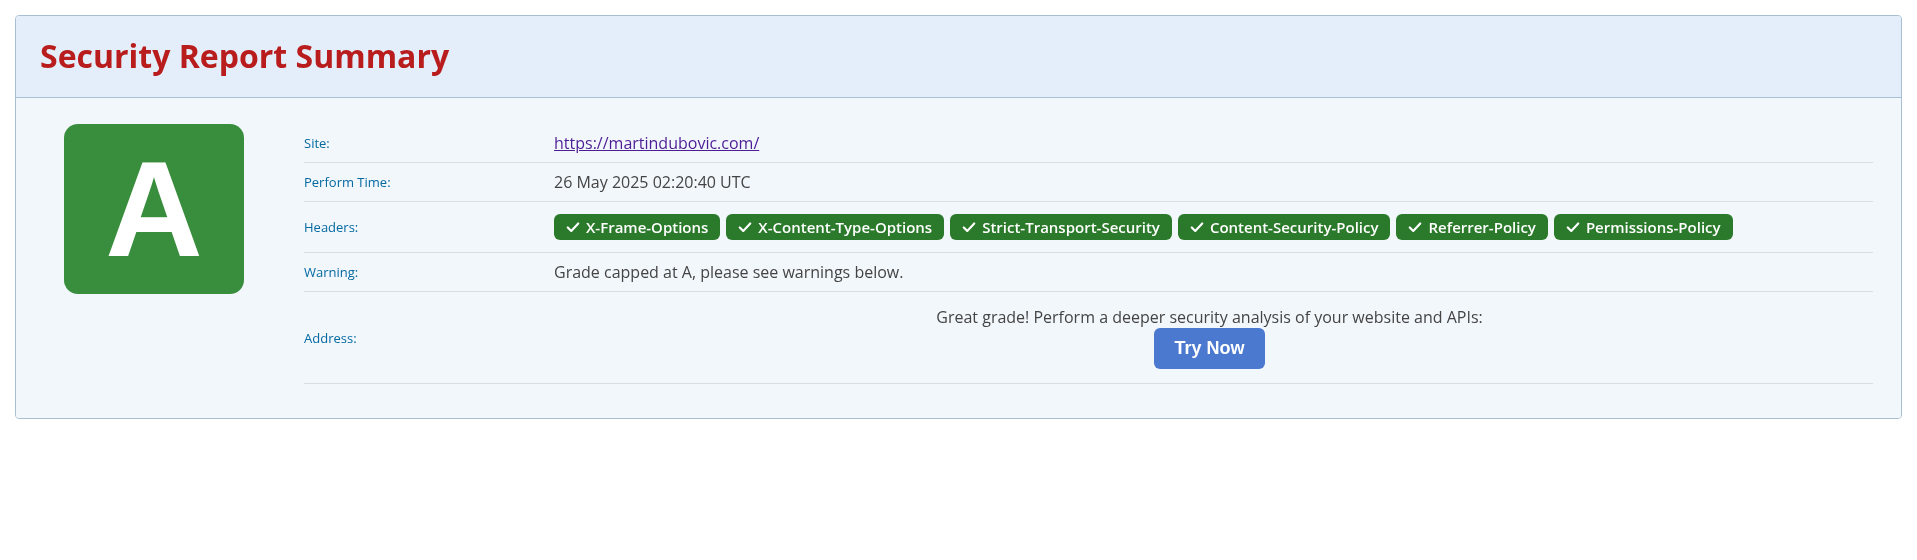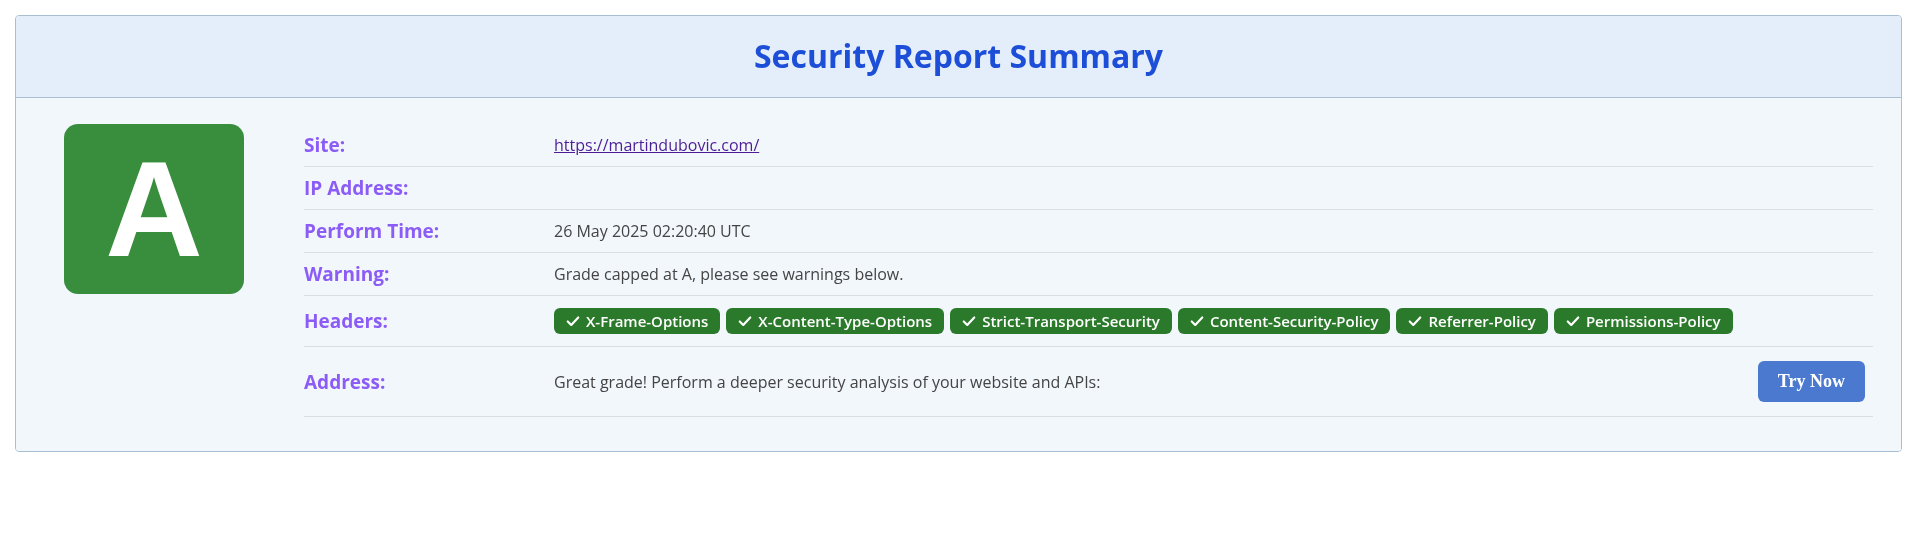--- a/index.html
+++ b/index.html
@@ -18,22 +18,21 @@
   }
   .panel-header {
     background: #e4eefa;
     padding: 18px 24px 20px 24px;
     border-bottom: 1px solid #a8bfd3;
   }
   .panel-header h1 {
     margin: 0;
     font-size: 32px;
     font-weight: 700;
-    color: #1d4ed8;
-    text-align: center;
+    color: #b91c1c;
   }
   .panel-body {
     background: #f2f7fc;
     padding: 26px 28px 34px 28px;
     display: flex;
     gap: 60px;
   }
   .grade-box {
     width: 180px;
     flex: 0 0 180px;
@@ -62,23 +61,23 @@
   }
   table.kv > tbody > tr > th,
   table.kv > tbody > tr > td {
     text-align: left;
     vertical-align: middle;
     padding: 8px 8px 8px 0;
     border-bottom: 1px solid #d8dee4;
   }
   table.kv > tbody > tr > th {
     width: 250px;
-    font-weight: 700;
-    color: #8b5cf6;
-    font-size: 19px;
+    font-weight: 400;
+    color: #0369a1;
+    font-size: 13px;
   }
   table.kv > tbody > tr > td {
     color: #444;
     font-size: 16px;
   }
   a.site-link {
     color: #4c1d95;
     text-decoration: underline;
   }
   .pill-row {
@@ -101,34 +100,33 @@
   }
   .pill svg {
     width: 14px;
     height: 14px;
     flex: 0 0 14px;
   }
   .adv-row {
     display: flex;
     align-items: center;
     justify-content: space-between;
-    gap: 20px;
     padding-top: 6px;
     padding-bottom: 6px;
+    flex-direction: column;
   }
   .btn {
     background: #4b79cf;
     color: #fff;
     border: none;
     border-radius: 6px;
     font-weight: 700;
     font-size: 18px;
     padding: 10px 20px;
     cursor: pointer;
-    font-family: Liberation Serif, serif;
   }
   tr.tall th, tr.tall td { padding-top: 18px; padding-bottom: 18px; }
 </style>
 </head>
 <body>
 
 <div class="panel">
   <div class="panel-header">
     <h1>Security Report Summary</h1>
   </div>
@@ -142,33 +140,24 @@
       <table class="kv">
           <tbody>
 
         <tr>
           <th>Site:</th>
           <td>
             <a class="site-link" href="#">https://martindubovic.com/</a>
           </td>
         </tr>
 
-        <tr>
-          <th>IP Address:</th>
-          <td></td>
-        </tr>
 
         <tr>
           <th>Perform Time:</th>
           <td>26 May 2025 02:20:40 UTC</td>
-        </tr>
-
-        <tr>
-          <th>Warning:</th>
-          <td>Grade capped at A, please see warnings below.</td>
         </tr>
 
         <tr>
           <th>Headers:</th>
           <td>
             <div class="pill-row" id="pill-row">
                   <span class="pill">
                     <span style="display: inline-flex;">
                       <svg viewBox="0 0 16 16" fill="none" stroke="currentColor" stroke-width="2.5" stroke-linecap="round" stroke-linejoin="round">
                         <polyline points="2,8.5 6,12.5 14,4"></polyline>
@@ -211,20 +200,25 @@
                   <span class="pill">
                     <span style="display: inline-flex;">
                       <svg viewBox="0 0 16 16" fill="none" stroke="currentColor" stroke-width="2.5" stroke-linecap="round" stroke-linejoin="round">
                         <polyline points="2,8.5 6,12.5 14,4"></polyline>
                       </svg>
                     </span>
                     <span>Permissions-Policy</span>
                   </span>
                 </div>
           </td>
+        </tr>
+
+        <tr>
+          <th>Warning:</th>
+          <td>Grade capped at A, please see warnings below.</td>
         </tr>
 
         <tr class="tall">
           <th>Address:</th>
           <td>
             <div class="adv-row">
               <span>Great grade! Perform a deeper security analysis of your website and APIs:</span>
               <button class="btn">Try Now</button>
             </div>
           </td>

